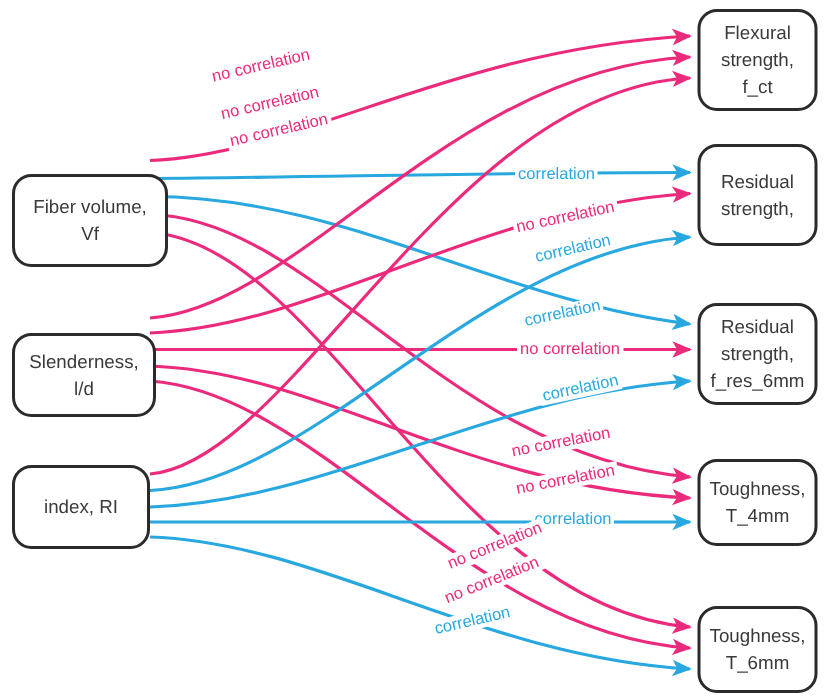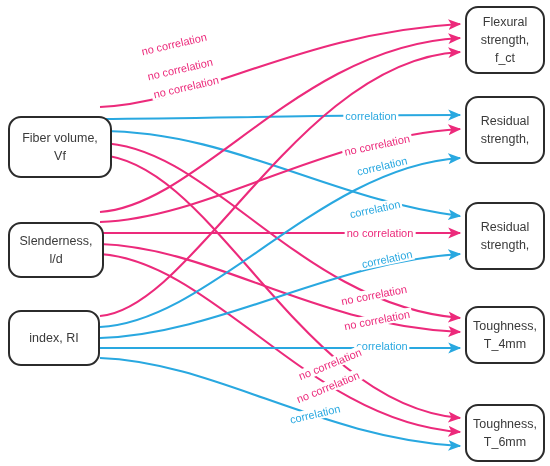--- a/index.html
+++ b/index.html
@@ -96,20 +96,21 @@
         <span>strength,</span>
         <span class="l2">f_ct</span>
       </div>
       <div class="node" style="left: 465px; top: 96px; width: 80px; height: 68px;">
         <span>Residual</span>
         <span>strength,</span>
       </div>
       <div class="node" style="left: 465px; top: 202px; width: 80px; height: 68px;">
         <span>Residual</span>
         <span>strength,</span>
+        <span class="l2">f_res_6mm</span>
       </div>
       <div class="node" style="left: 465px; top: 306px; width: 80px; height: 58px;">
         <span>Toughness,</span>
         <span class="l2">T_4mm</span>
       </div>
       <div class="node" style="left: 465px; top: 404px; width: 80px; height: 58px;">
         <span>Toughness,</span>
         <span class="l2">T_6mm</span>
       </div>
     </div>

